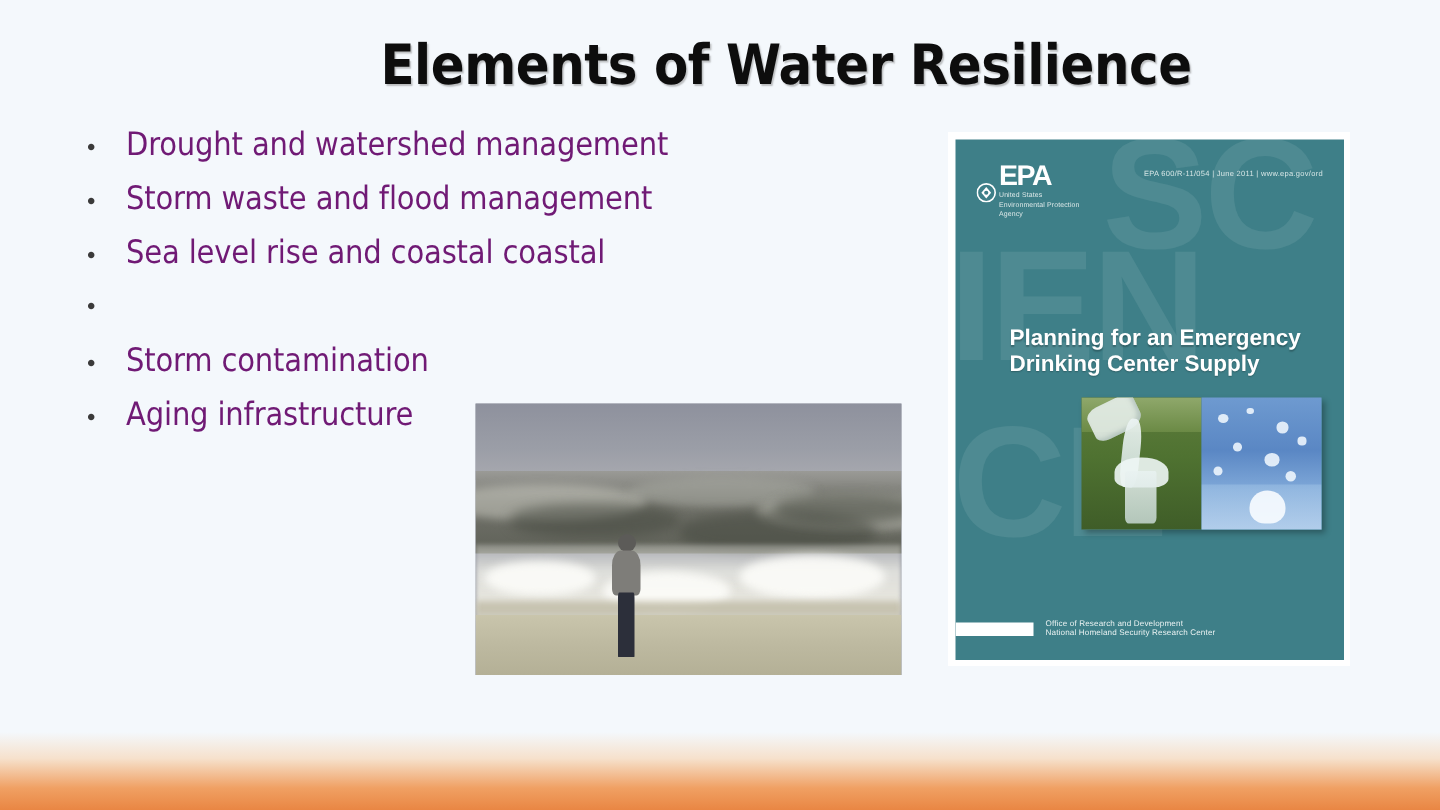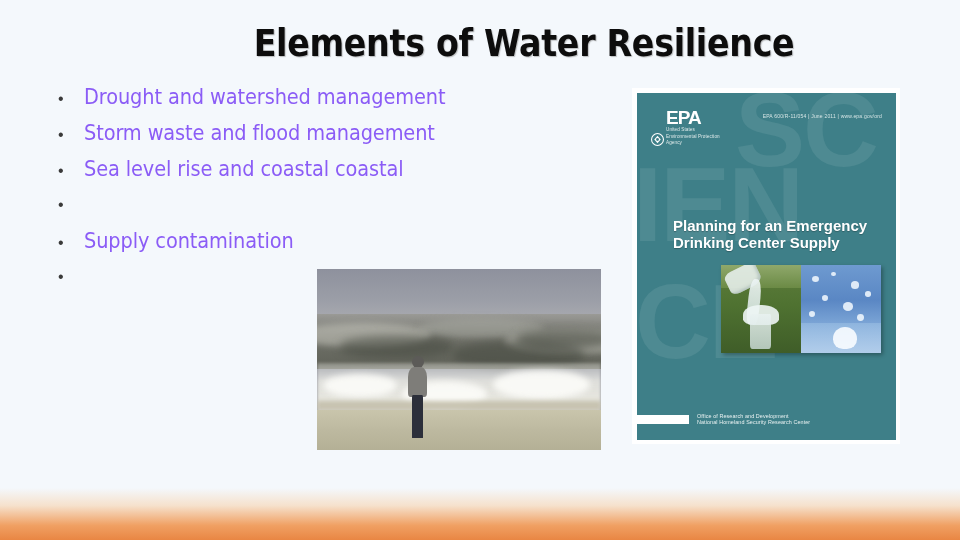--- a/index.html
+++ b/index.html
@@ -61,21 +61,21 @@
     flex: 0 0 26px;
     font-size: 16px;
     line-height: 34px;
     color: #3a3a3a;
     text-align: left;
   }
   .bullet-text {
     font-family: "DejaVu Sans Condensed", "Liberation Sans Narrow", "Liberation Sans", sans-serif;
     font-size: 21.5px;
     line-height: 34px;
-    color: #8b5cf6;
+    color: #701a75;
     letter-spacing: -0.1px;
     white-space: nowrap;
   }
 
   
   .storm-photo {
     position: absolute;
     left: 317px;
     top: 269px;
     width: 284px;
@@ -212,21 +212,21 @@
     font-size: 105px;
   }
   .wm-r1 { left: 50px;  top: -4px; margin-left: 48px; }
   .wm-r2 { left: -4px;  top: 71px; text-align: right; }
   .wm-r3 { left: -2px;  top: 188px; }
 
   .epa-head {
     position: absolute;
     left: 14px; top: 16px;
     display: flex;
-    align-items: flex-end;
+    align-items: center;
   }
   .epa-seal {
     width: 13px; height: 13px;
     margin-right: 2px;
     margin-top: 2px;
     flex: 0 0 13px;
   }
   .epa-word {
     font-family: "Liberation Sans", sans-serif;
     font-weight: bold;
@@ -408,24 +408,25 @@
     </li>
     <li class="bullet-item">
       <span class="bullet-mark">•</span>
       <span class="bullet-text">Sea level rise and coastal coastal</span>
     </li>
     <li class="bullet-item">
       <span class="bullet-mark">•</span>
     </li>
     <li class="bullet-item">
       <span class="bullet-mark">•</span>
-      <span class="bullet-text">Supply contamination</span>
+      <span class="bullet-text">Storm contamination</span>
     </li>
     <li class="bullet-item">
       <span class="bullet-mark">•</span>
+      <span class="bullet-text">Aging infrastructure</span>
     </li>
   </ul>
 
   <div class="storm-photo">
     <div class="sky"></div>
     <div class="sea-far"></div>
     <div class="wave-crest wc1"></div>
     <div class="wave-crest wc2"></div>
     <div class="wave-crest wc3"></div>
     <div class="wave-dark wd1"></div>

